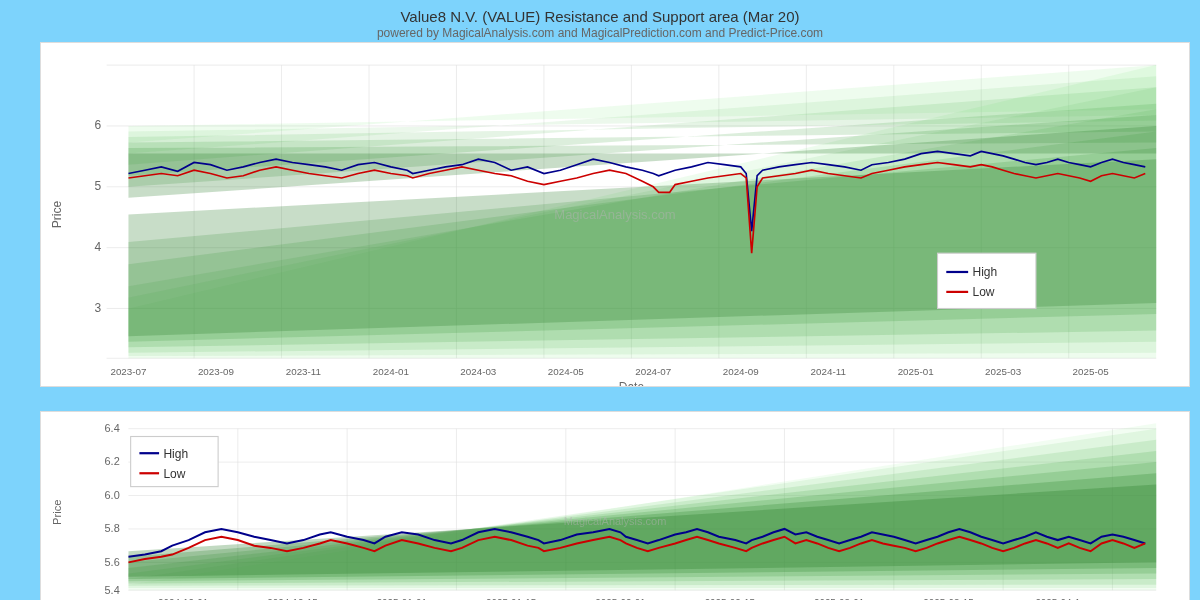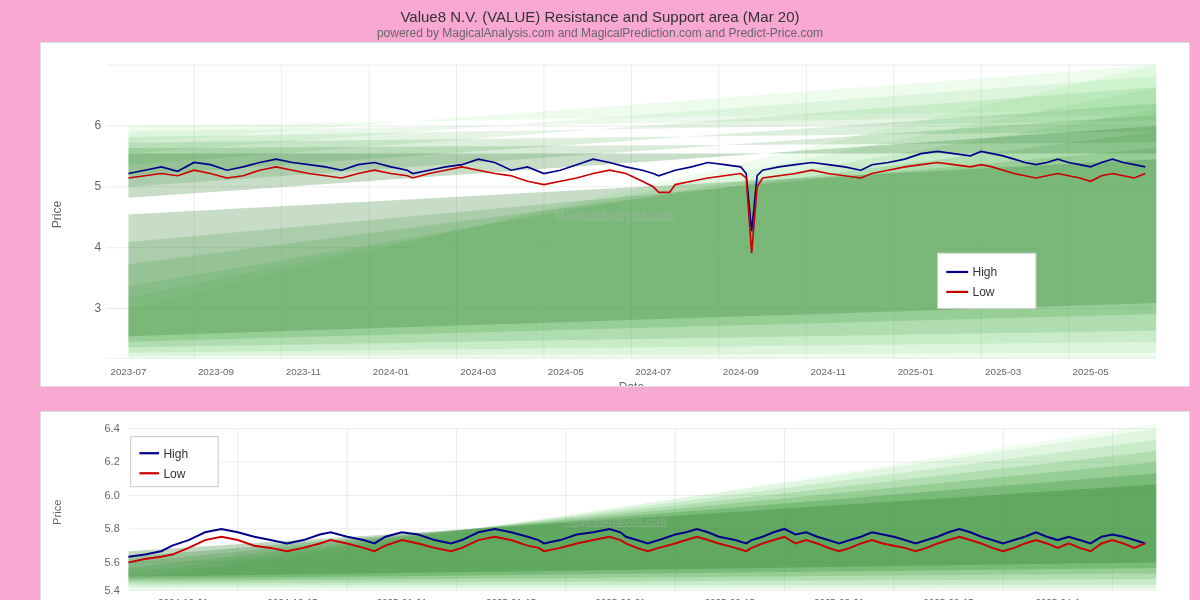--- a/index.html
+++ b/index.html
@@ -8,21 +8,21 @@
       height: 600px;
       background: #fff;
       font-family: Arial, sans-serif;
       overflow: hidden;
     }
     .page-container {
       width: 1200px;
       height: 600px;
       display: flex;
       flex-direction: column;
-      background: #f9a8d4;
+      background: #7dd3fc;
     }
     .title-area {
       text-align: center;
       padding: 8px 0 2px 0;
     }
     .main-title {
       font-size: 15px;
       font-weight: normal;
       color: #333;
     }
@@ -54,21 +54,20 @@
     .watermark {
       position: absolute;
       top: 50%;
       left: 50%;
       transform: translate(-50%, -50%);
       font-size: 13px;
       color: rgba(180,180,180,0.5);
       white-space: nowrap;
       pointer-events: none;
       user-select: none;
-      text-decoration: underline;
     }
   </style>
 </head>
 <body>
 
 <div class="page-container">
   <div class="title-area">
     <div class="main-title">Value8 N.V. (VALUE) Resistance and Support area (Mar 20)</div>
     <div class="subtitle">powered by MagicalAnalysis.com and MagicalPrediction.com and Predict-Price.com</div>
   </div>

